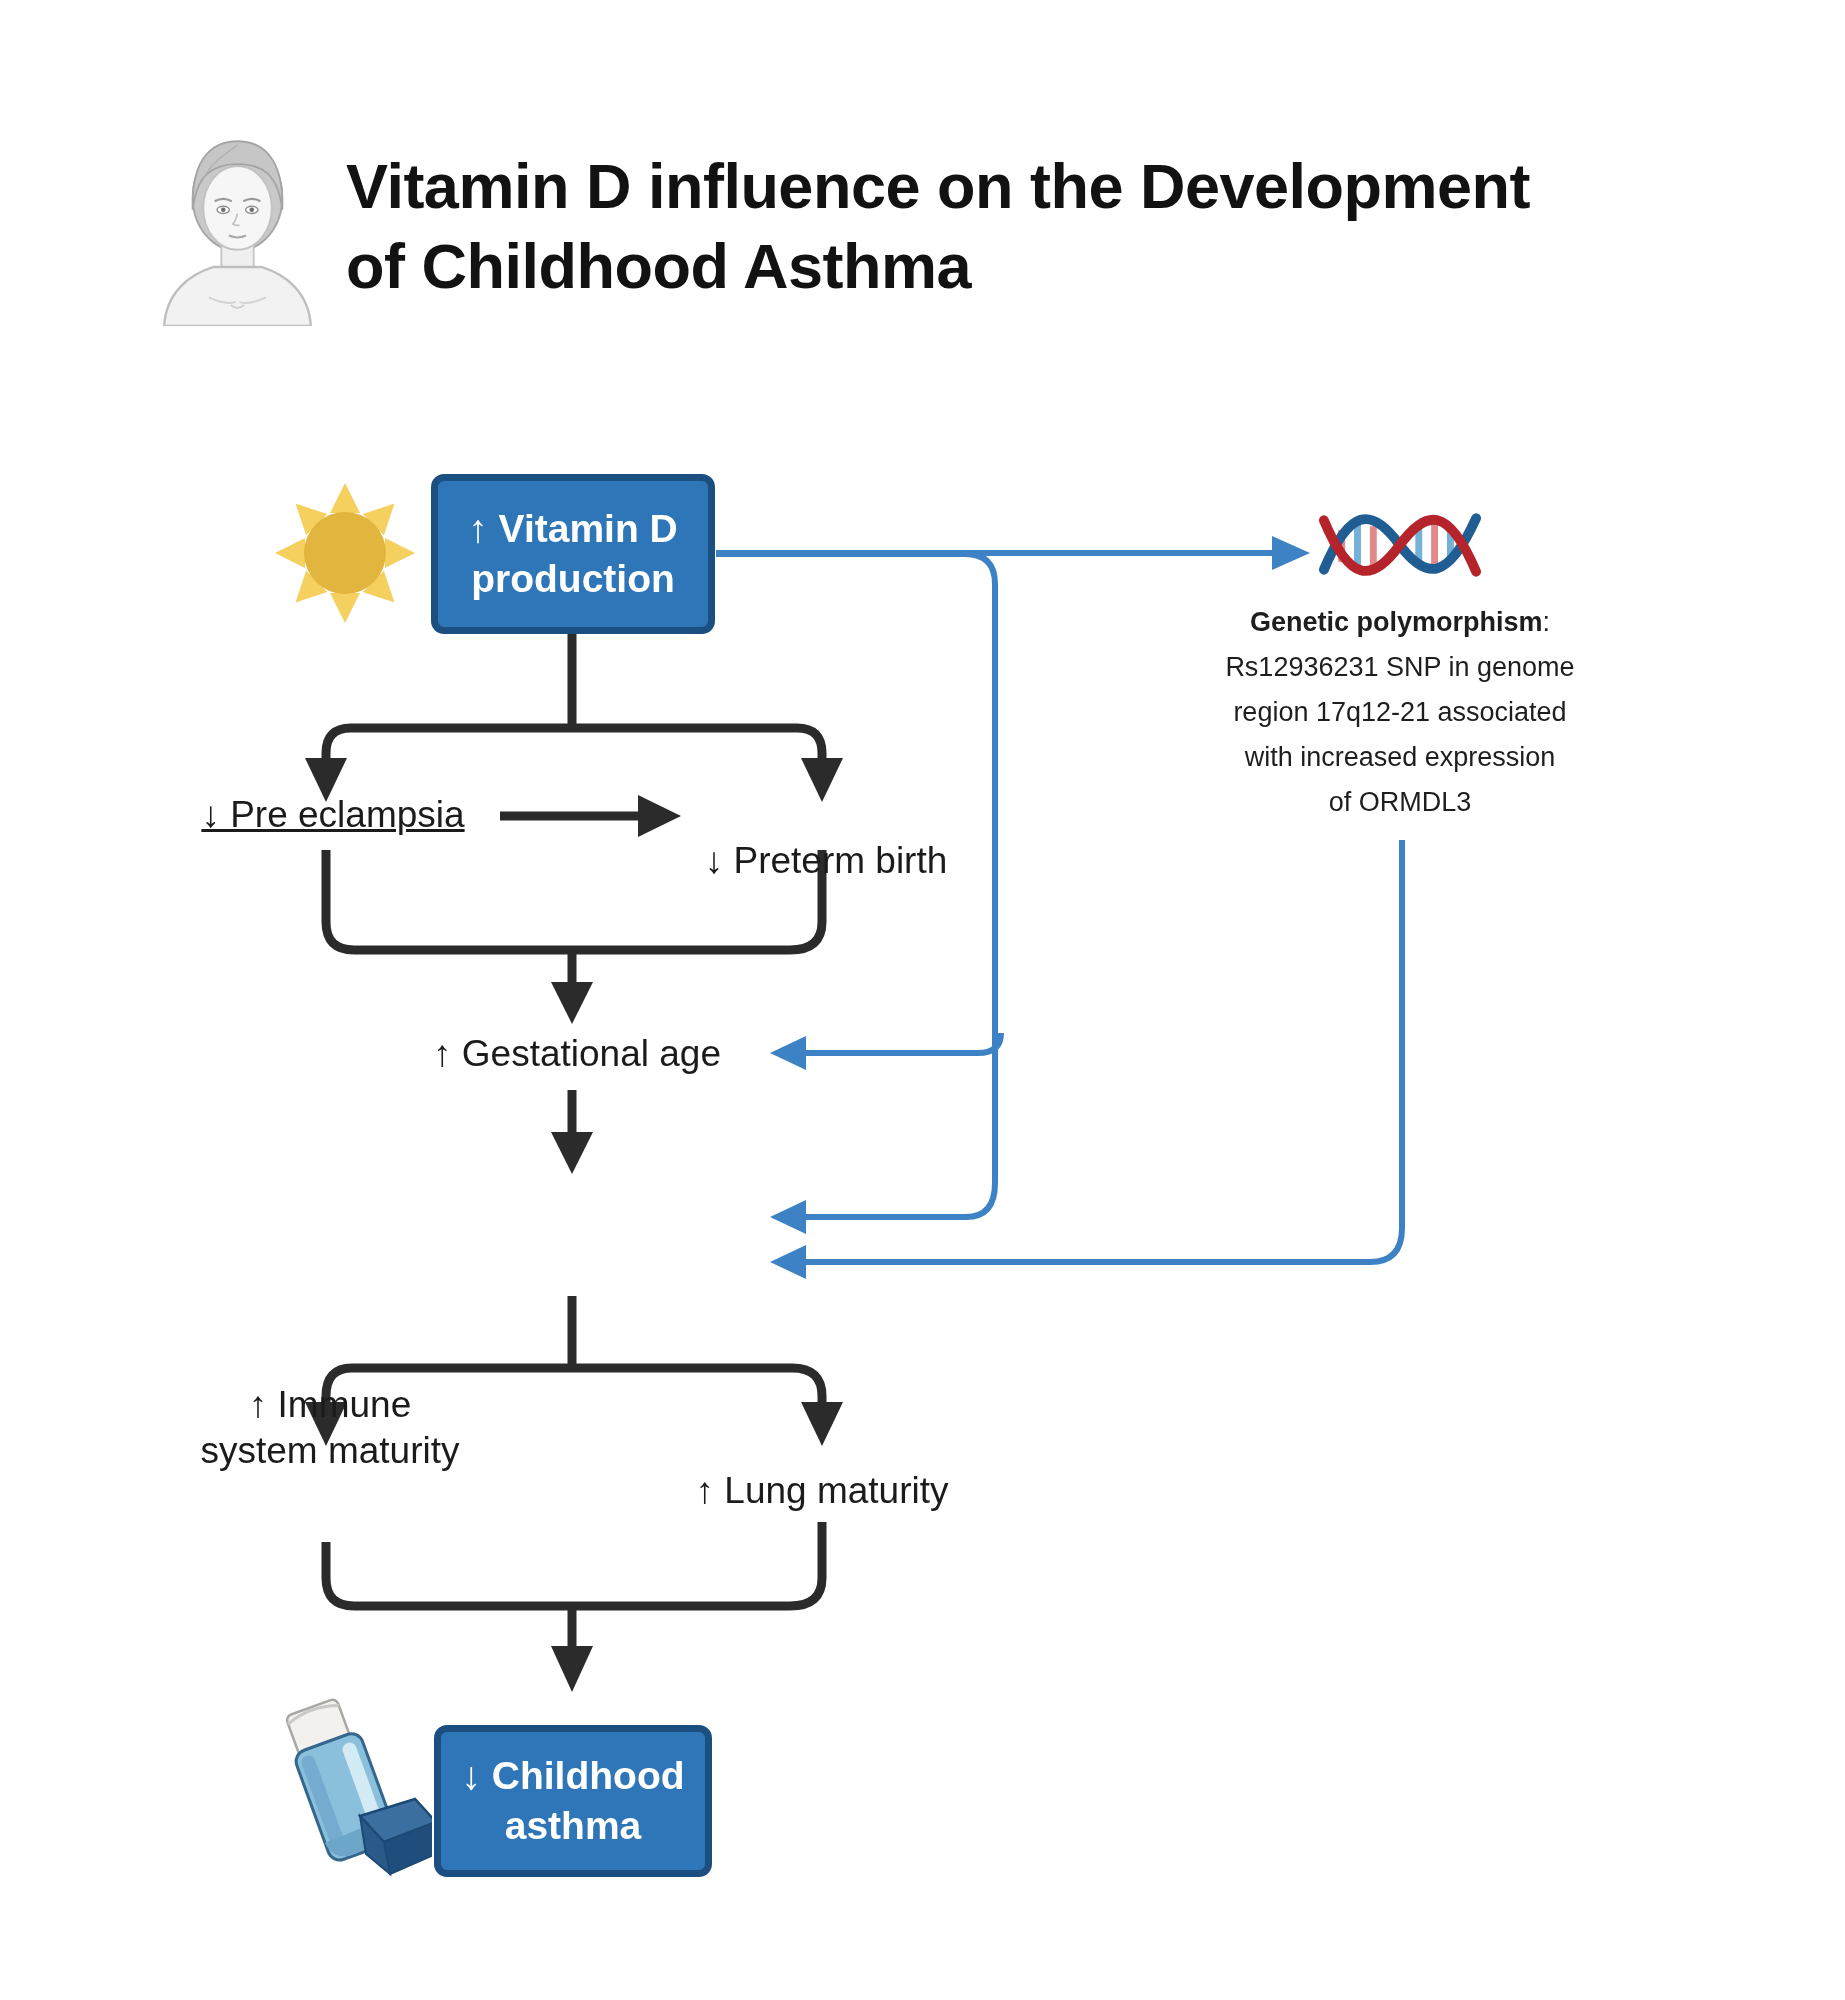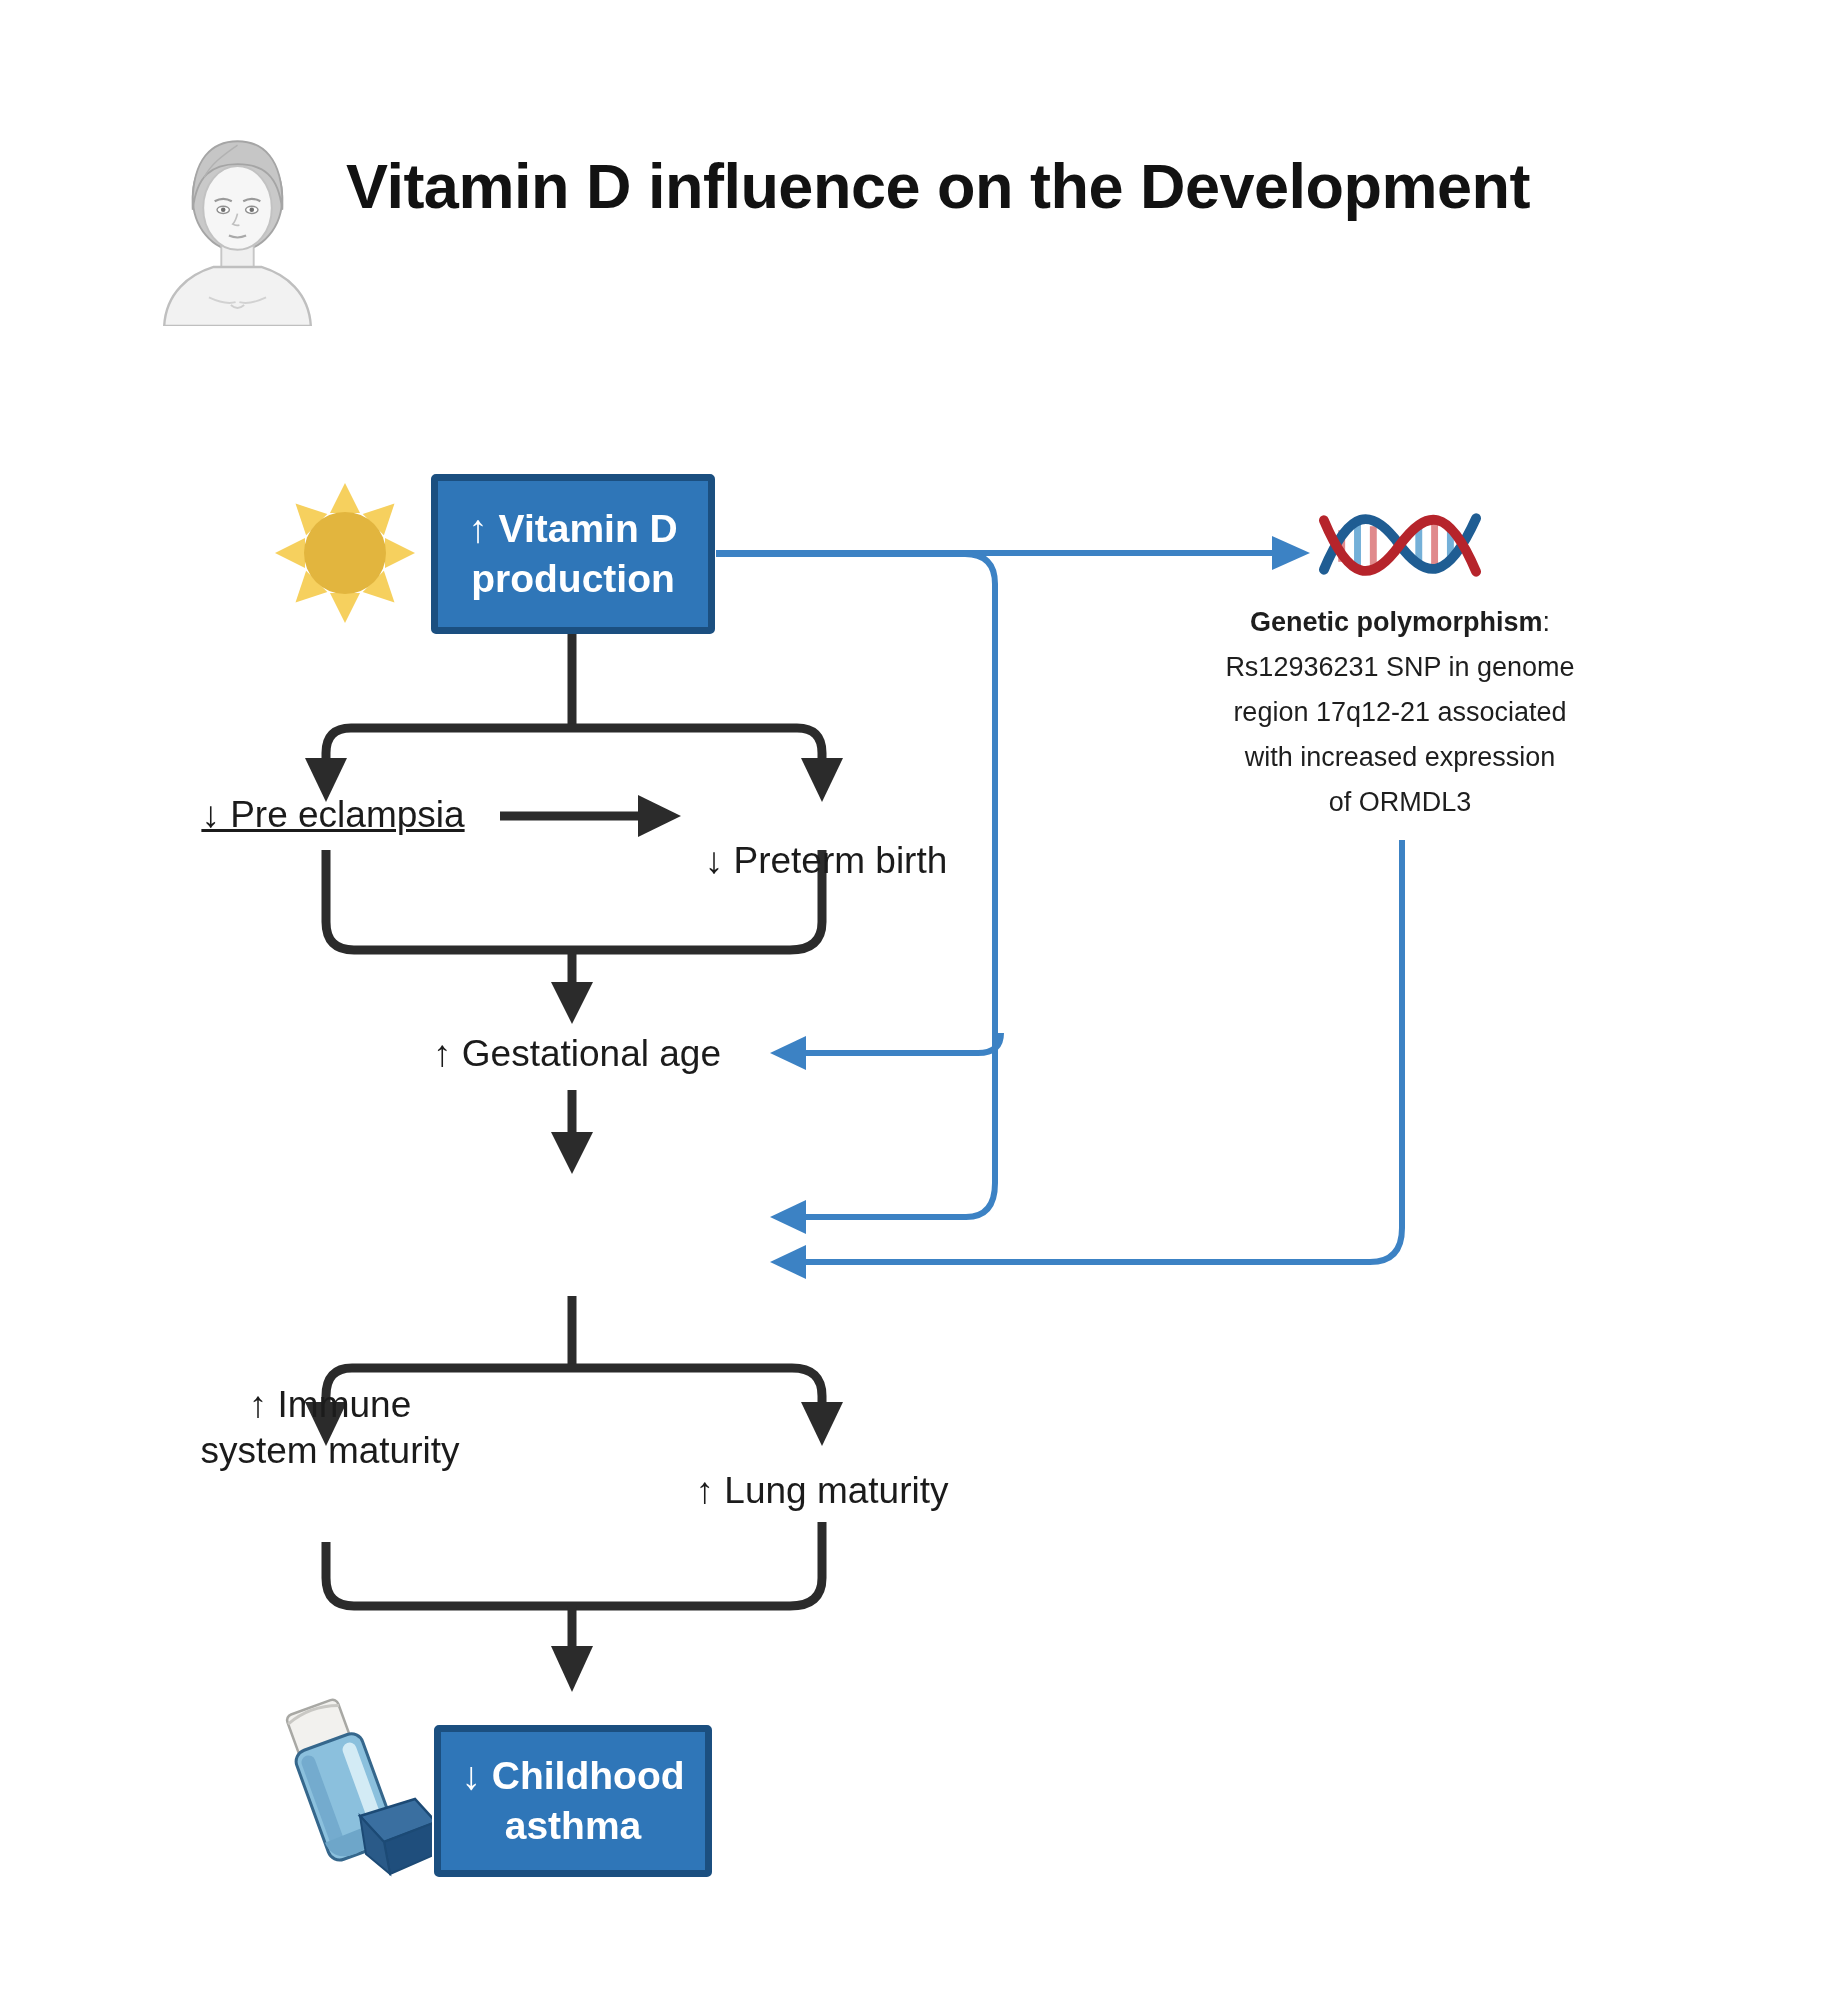--- a/index.html
+++ b/index.html
@@ -40,21 +40,21 @@
     position:absolute;transform:translate(-50%,-50%);
     font-size:37px;line-height:46px;color:var(--text-dark);
     white-space:nowrap;text-align:center;
   }
   .lbl span{display:block;}
 
   .bluebox{
     position:absolute;box-sizing:border-box;
     background:var(--box-fill);
     border:7px solid var(--box-border);
-    border-radius:5px;
+    border-radius:13px;
     display:flex;flex-direction:column;align-items:center;justify-content:center;
     color:#ffffff;font-weight:700;font-size:39px;line-height:50px;text-align:center;
     white-space:nowrap;
   }
   .box-vitd{left:431px;top:474px;width:284px;height:160px;}
   .box-asthma{left:434px;top:1708px;width:278px;height:152px;margin-top:17px;}
 
   .note{
     position:absolute;left:1130px;top:600px;width:540px;
     text-align:center;font-size:27px;line-height:45px;color:#1e1e1e;
@@ -118,20 +118,21 @@
       <ellipse cx="100" cy="88" rx="6.5" ry="3.8" fill="#ffffff" stroke="#8f8f8f" stroke-width="1.5"></ellipse>
       <circle cx="100" cy="88" r="2.4" fill="#6f6f6f"></circle>
       <path d="M61,79 Q70,74 79,79 M91,79 Q100,74 109,79" fill="none" stroke="#9a9a9a" stroke-width="2.2"></path>
       <path d="M85,92 Q83,100 80,103 Q83,105 87,104" fill="none" stroke="#c0c0c0" stroke-width="1.8"></path>
       <path d="M76,115 Q85,119 94,115" fill="none" stroke="#a9a9a9" stroke-width="2.2"></path>
     </svg>
   </div>
 
   <div class="title">
     <span>Vitamin D influence on the Development</span>
+    <span>of Childhood Asthma</span>
   </div>
 
   <div class="icon icon-sun">
     <svg viewBox="0 0 160 160" width="160" height="160">
       <g fill="var(--sun-rays)">
         <polygon points="80,10 65,40 95,40"></polygon>
         <polygon points="80,10 65,40 95,40" transform="rotate(45 80 80)"></polygon>
         <polygon points="80,10 65,40 95,40" transform="rotate(90 80 80)"></polygon>
         <polygon points="80,10 65,40 95,40" transform="rotate(135 80 80)"></polygon>
         <polygon points="80,10 65,40 95,40" transform="rotate(180 80 80)"></polygon>

